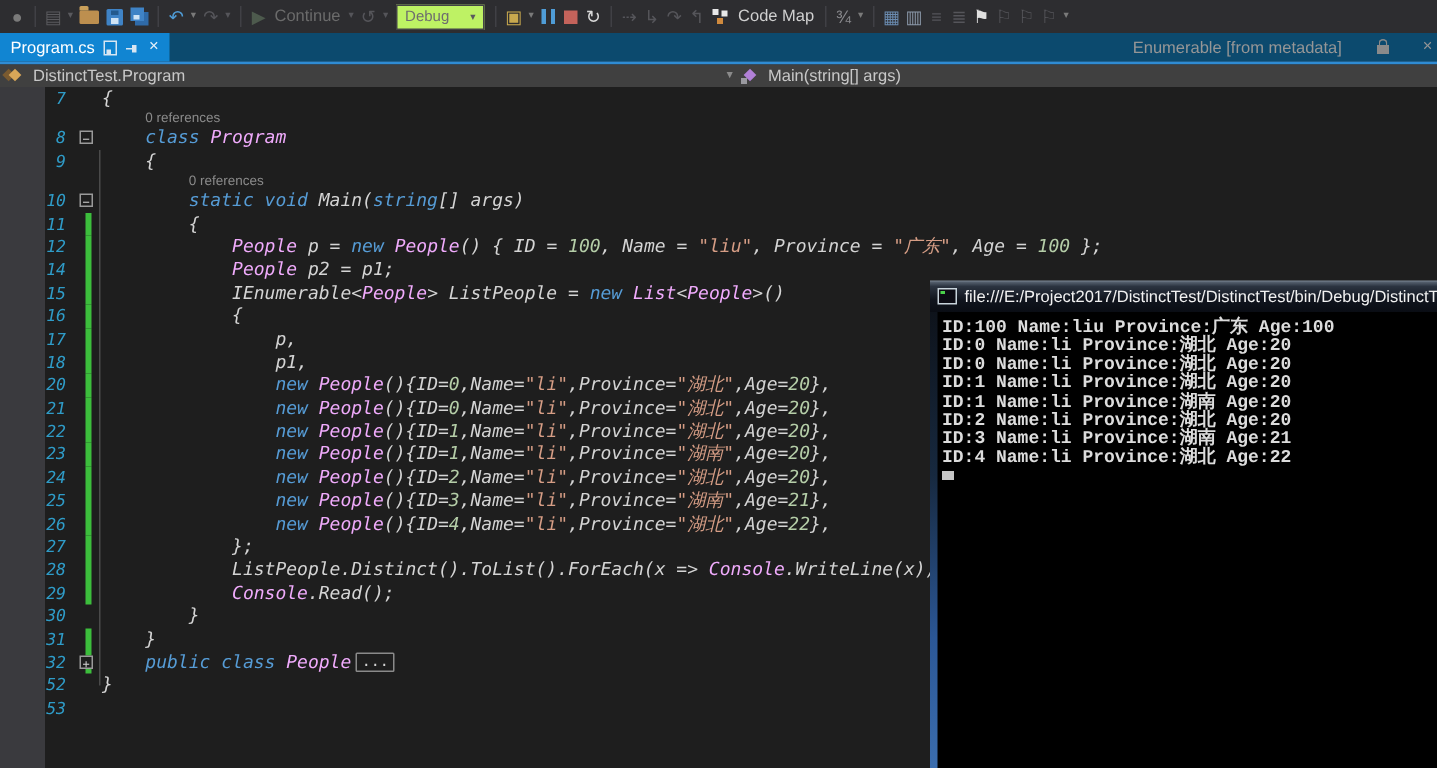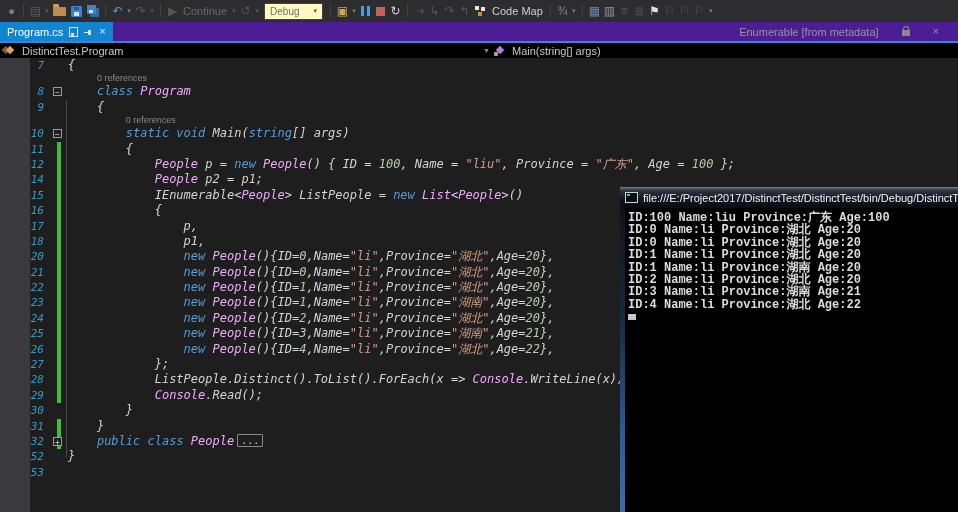--- a/index.html
+++ b/index.html
@@ -8,54 +8,54 @@
 
   
   #toolbar{position:absolute;left:0;top:0;width:958px;height:22px;background:#2d2d30;
     display:flex;align-items:center;padding-left:4px;box-sizing:border-box;}
   .tb{display:inline-flex;align-items:center;justify-content:center;min-width:15px;height:18px;
     font-size:12px;line-height:18px;cursor:default;}
   .tb-sep{width:1px;height:14px;background:#404045;margin:0 4px;}
   .tb-dd{min-width:8px;font-size:7px;}
   .tb-label{font-size:11px;padding:0 3px;}
   .debug-combo{display:inline-flex;align-items:center;height:15px;margin:0 3px;padding:0 5px;
-    border:1px solid #434346;background:#fef9c3;color:#6e6e6e;font-size:10px;gap:14px;}
+    border:1px solid #434346;background:#bef264;color:#6e6e6e;font-size:10px;gap:14px;}
   .debug-combo .arr{font-size:7px;color:#5a5a5e;}
   .icon-folder{width:13px;height:9px;background:#bd8f4f;border-radius:1px;position:relative;margin:0 2px;}
   .icon-folder::before{content:"";position:absolute;top:-3px;left:0;width:6px;height:3px;background:#caa05a;border-radius:1px 1px 0 0;}
   .icon-save{width:11px;height:11px;background:#3f83c6;border-radius:1px;position:relative;margin:0 3px;}
   .icon-save::before{content:"";position:absolute;top:1px;left:3px;width:5px;height:3px;background:#245a8d;}
   .icon-save::after{content:"";position:absolute;bottom:1px;left:3px;width:5px;height:4px;background:#cfe3f5;}
   .icon-saveall{width:9px;height:9px;background:#3f83c6;position:relative;margin:0 5px 3px 2px;box-shadow:3px 3px 0 #2f6aa8;}
   .icon-saveall::after{content:"";position:absolute;bottom:1px;left:2px;width:4px;height:3px;background:#cfe3f5;}
   .icon-pause{width:9px;height:10px;margin:0 3px;background:linear-gradient(90deg,#4f9cd6 0 3px,transparent 3px 6px,#4f9cd6 6px 9px);}
   .icon-stop{width:9px;height:9px;background:#c4635b;margin:0 3px;}
   .icon-codemap{width:11px;height:11px;position:relative;margin:0 3px;}
   .icon-codemap::before{content:"";position:absolute;top:0;left:0;width:4px;height:4px;background:#e8e8e8;
     box-shadow:6px 1px 0 #e8e8e8,3px 6px 0 #d08a3e;}
 
   
-  #tabbar{position:absolute;left:0;top:22px;width:958px;height:19px;background:#4c1d95;}
+  #tabbar{position:absolute;left:0;top:22px;width:958px;height:19px;background:#0c4a6e;}
   #tab-active{position:absolute;left:0;top:0;height:19px;display:inline-flex;align-items:center;
     background:#1185d2;color:#fff;font-size:11px;padding:0 7px;gap:6px;}
   .mini-doc{width:7px;height:8px;border:1px solid #d8e6f2;position:relative;}
   .mini-doc::after{content:"";position:absolute;bottom:0;left:1px;width:3px;height:3px;background:#d8e6f2;}
   .mini-pin{width:9px;height:5px;position:relative;margin-top:1px;}
   .mini-pin::before{content:"";position:absolute;left:0;top:2px;width:4px;height:1px;background:#d8e6f2;}
   .mini-pin::after{content:"";position:absolute;left:4px;top:0;width:3px;height:5px;background:#d8e6f2;}
   .tab-x{font-size:11px;line-height:11px;color:#e8f2fa;}
   #tab-preview{position:absolute;right:0;top:0;height:19px;display:inline-flex;align-items:center;
-    color:#969696;font-size:11px;gap:23px;padding-right:19px;}
+    color:#969696;font-size:11px;gap:23px;padding-right:3px;}
   .icon-lock{width:8px;height:6px;background:#8a8a8a;position:relative;margin-top:3px;}
   .icon-lock::before{content:"";position:absolute;top:-4px;left:1px;width:4px;height:4px;
     border:1px solid #8a8a8a;border-bottom:none;border-radius:3px 3px 0 0;}
   #blue-line{position:absolute;left:0;top:41px;width:958px;height:2px;background:#2f8cd4;}
 
   
-  #navbar{position:absolute;left:0;top:43px;width:958px;height:15px;background:#000000;
+  #navbar{position:absolute;left:0;top:43px;width:958px;height:15px;background:#404040;
     display:flex;align-items:center;font-size:11px;color:#c8c8c8;}
   #nav-left{width:494px;display:flex;align-items:center;gap:6px;padding-left:5px;box-sizing:border-box;}
   #nav-left .nav-arrow{margin-left:auto;color:#8a8a8a;font-size:7px;padding-right:4px;}
   #nav-right{display:flex;align-items:center;gap:6px;}
   .icon-class{width:11px;height:11px;position:relative;}
   .icon-class::before{content:"";position:absolute;top:2px;left:2px;width:6px;height:6px;background:#d8a658;
     transform:rotate(45deg);box-shadow:-3px 3px 0 #7a5a30;}
   .icon-method{width:12px;height:11px;position:relative;}
   .icon-method::before{content:"";position:absolute;top:2px;left:3px;width:6px;height:6px;background:#b180d7;transform:rotate(45deg);}
   .icon-method::after{content:"";position:absolute;bottom:0;left:0;width:4px;height:4px;background:#9a9aa0;}

